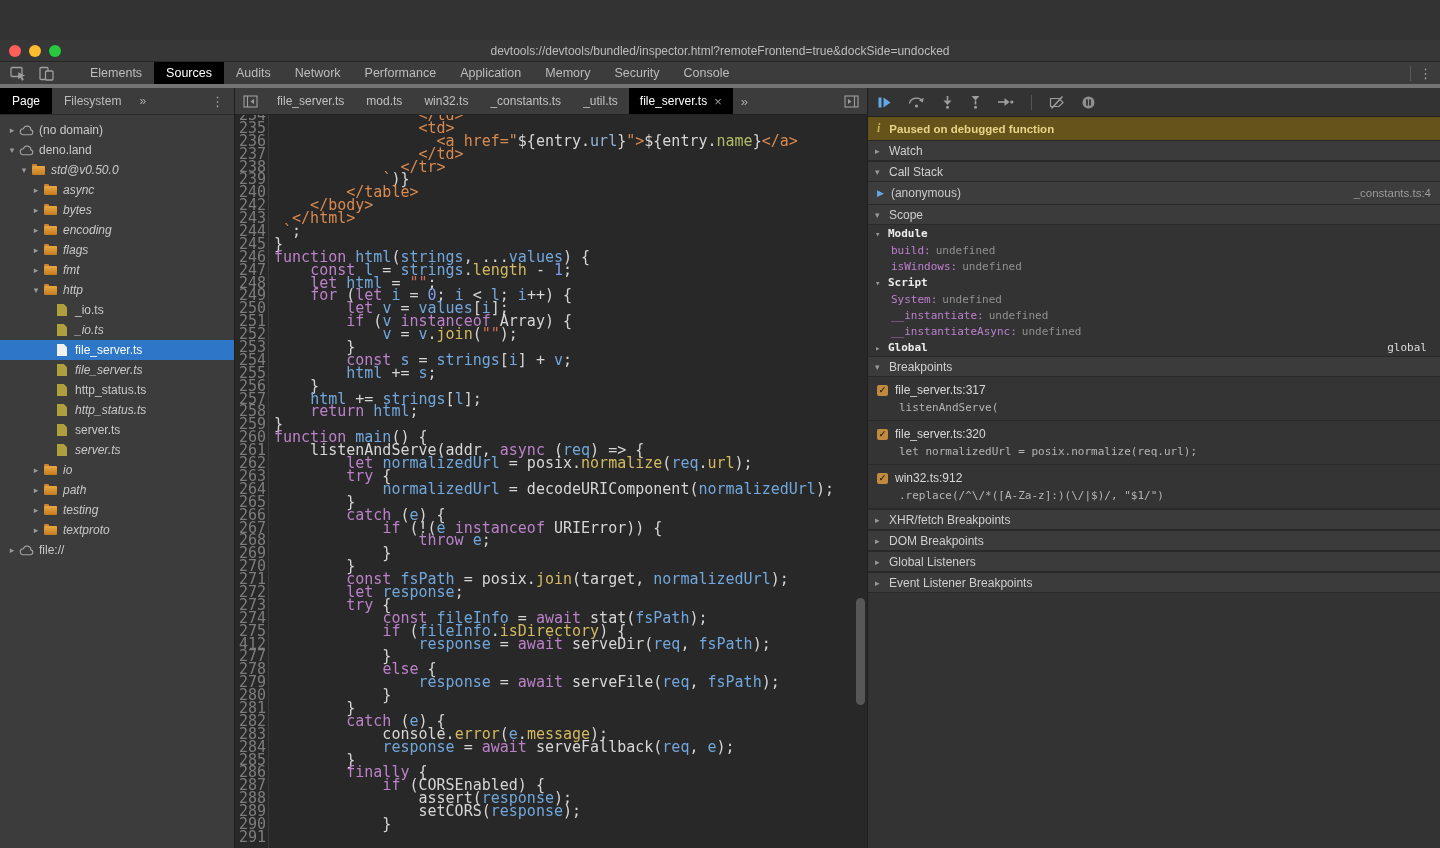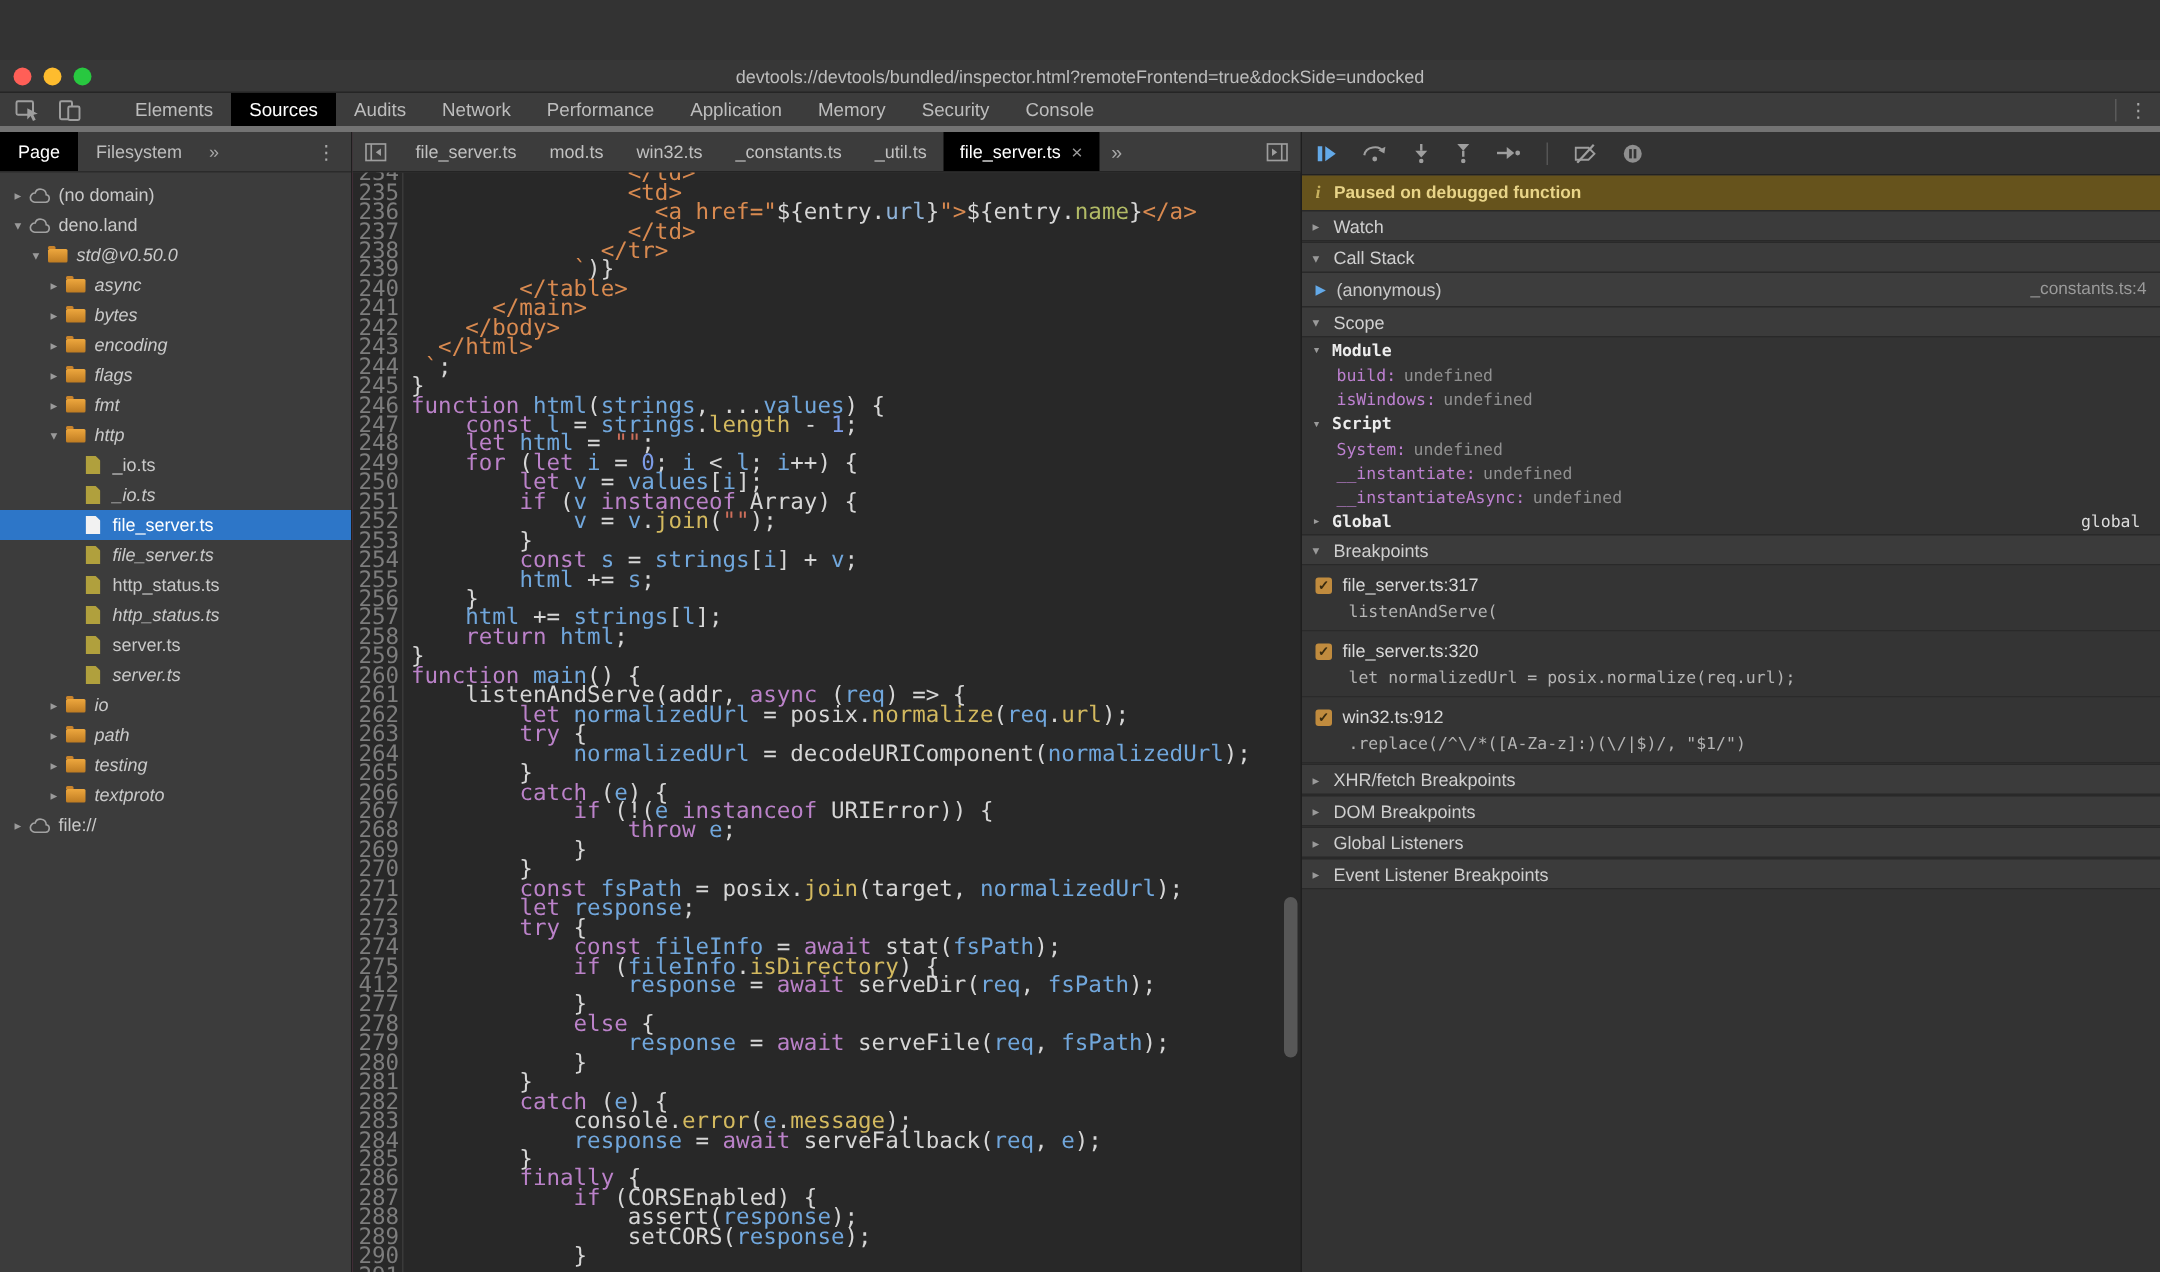--- a/index.html
+++ b/index.html
@@ -386,21 +386,20 @@
       </div>
       <div class="code-area">
         <div id="code-lines" class="code-scroll">
             <div class="cl"><span class="ln">234</span><span class="ct"><span class="tok-t">                &lt;/td&gt;</span></span></div>
             <div class="cl"><span class="ln">235</span><span class="ct"><span class="tok-t">                &lt;td&gt;</span></span></div>
             <div class="cl"><span class="ln">236</span><span class="ct"><span class="tok-t">                  &lt;a href="</span><span class="tok-i">${entry.</span><span class="tok-u">url</span><span class="tok-i">}</span><span class="tok-t">"&gt;</span><span class="tok-i">${entry.</span><span class="tok-g">name</span><span class="tok-i">}</span><span class="tok-t">&lt;/a&gt;</span></span></div>
             <div class="cl"><span class="ln">237</span><span class="ct"><span class="tok-t">                &lt;/td&gt;</span></span></div>
             <div class="cl"><span class="ln">238</span><span class="ct"><span class="tok-t">              &lt;/tr&gt;</span></span></div>
             <div class="cl"><span class="ln">239</span><span class="ct"><span class="tok-o">            </span><span class="tok-t">`</span><span class="tok-o">)}</span></span></div>
             <div class="cl"><span class="ln">240</span><span class="ct"><span class="tok-t">        &lt;/table&gt;</span></span></div>
-            <div class="cl"><span class="ln">241</span><span class="ct"><span class="tok-t">      &lt;/main&gt;</span></span></div>
             <div class="cl"><span class="ln">242</span><span class="ct"><span class="tok-t">    &lt;/body&gt;</span></span></div>
             <div class="cl"><span class="ln">243</span><span class="ct"><span class="tok-t">  &lt;/html&gt;</span></span></div>
             <div class="cl"><span class="ln">244</span><span class="ct"><span class="tok-o"> </span><span class="tok-t">`</span><span class="tok-o">;</span></span></div>
             <div class="cl"><span class="ln">245</span><span class="ct"><span class="tok-o">}</span></span></div>
             <div class="cl"><span class="ln">246</span><span class="ct"><span class="tok-k">function</span><span class="tok-o"> </span><span class="tok-v">html</span><span class="tok-o">(</span><span class="tok-v">strings</span><span class="tok-o">, ...</span><span class="tok-v">values</span><span class="tok-o">) {</span></span></div>
             <div class="cl"><span class="ln">247</span><span class="ct"><span class="tok-o">    </span><span class="tok-k">const</span><span class="tok-o"> </span><span class="tok-v">l</span><span class="tok-o"> = </span><span class="tok-v">strings</span><span class="tok-o">.</span><span class="tok-p">length</span><span class="tok-o"> - </span><span class="tok-n">1</span><span class="tok-o">;</span></span></div>
             <div class="cl"><span class="ln">248</span><span class="ct"><span class="tok-o">    </span><span class="tok-k">let</span><span class="tok-o"> </span><span class="tok-v">html</span><span class="tok-o"> = </span><span class="tok-s">""</span><span class="tok-o">;</span></span></div>
             <div class="cl"><span class="ln">249</span><span class="ct"><span class="tok-o">    </span><span class="tok-k">for</span><span class="tok-o"> (</span><span class="tok-k">let</span><span class="tok-o"> </span><span class="tok-v">i</span><span class="tok-o"> = </span><span class="tok-n">0</span><span class="tok-o">; </span><span class="tok-v">i</span><span class="tok-o"> &lt; </span><span class="tok-v">l</span><span class="tok-o">; </span><span class="tok-v">i</span><span class="tok-o">++) {</span></span></div>
             <div class="cl"><span class="ln">250</span><span class="ct"><span class="tok-o">        </span><span class="tok-k">let</span><span class="tok-o"> </span><span class="tok-v">v</span><span class="tok-o"> = </span><span class="tok-v">values</span><span class="tok-o">[</span><span class="tok-v">i</span><span class="tok-o">];</span></span></div>
             <div class="cl"><span class="ln">251</span><span class="ct"><span class="tok-o">        </span><span class="tok-k">if</span><span class="tok-o"> (</span><span class="tok-v">v</span><span class="tok-o"> </span><span class="tok-k">instanceof</span><span class="tok-o"> Array) {</span></span></div>

